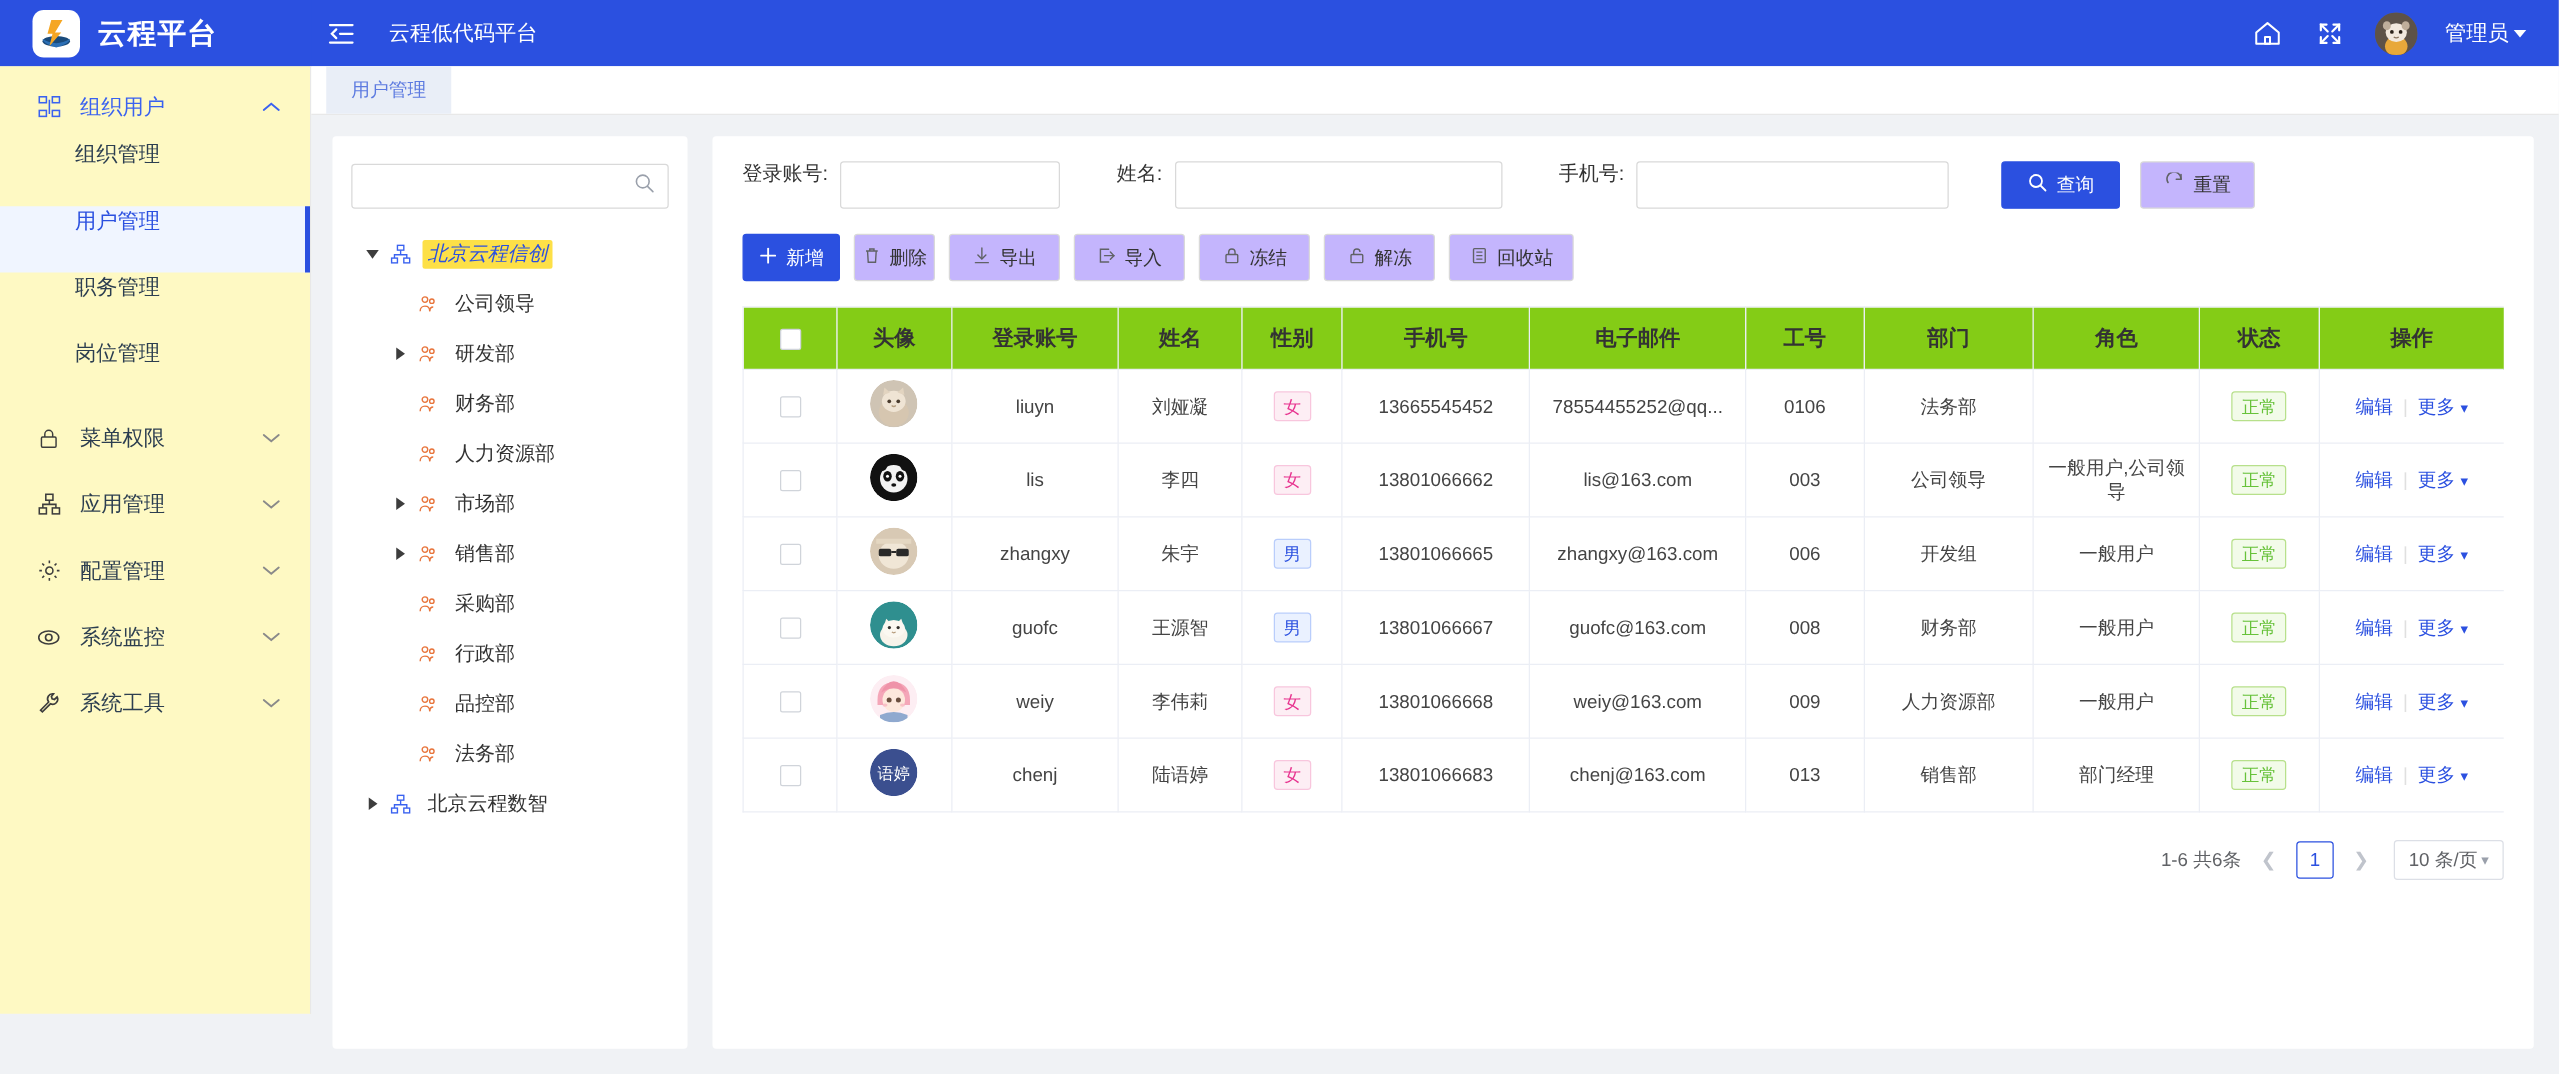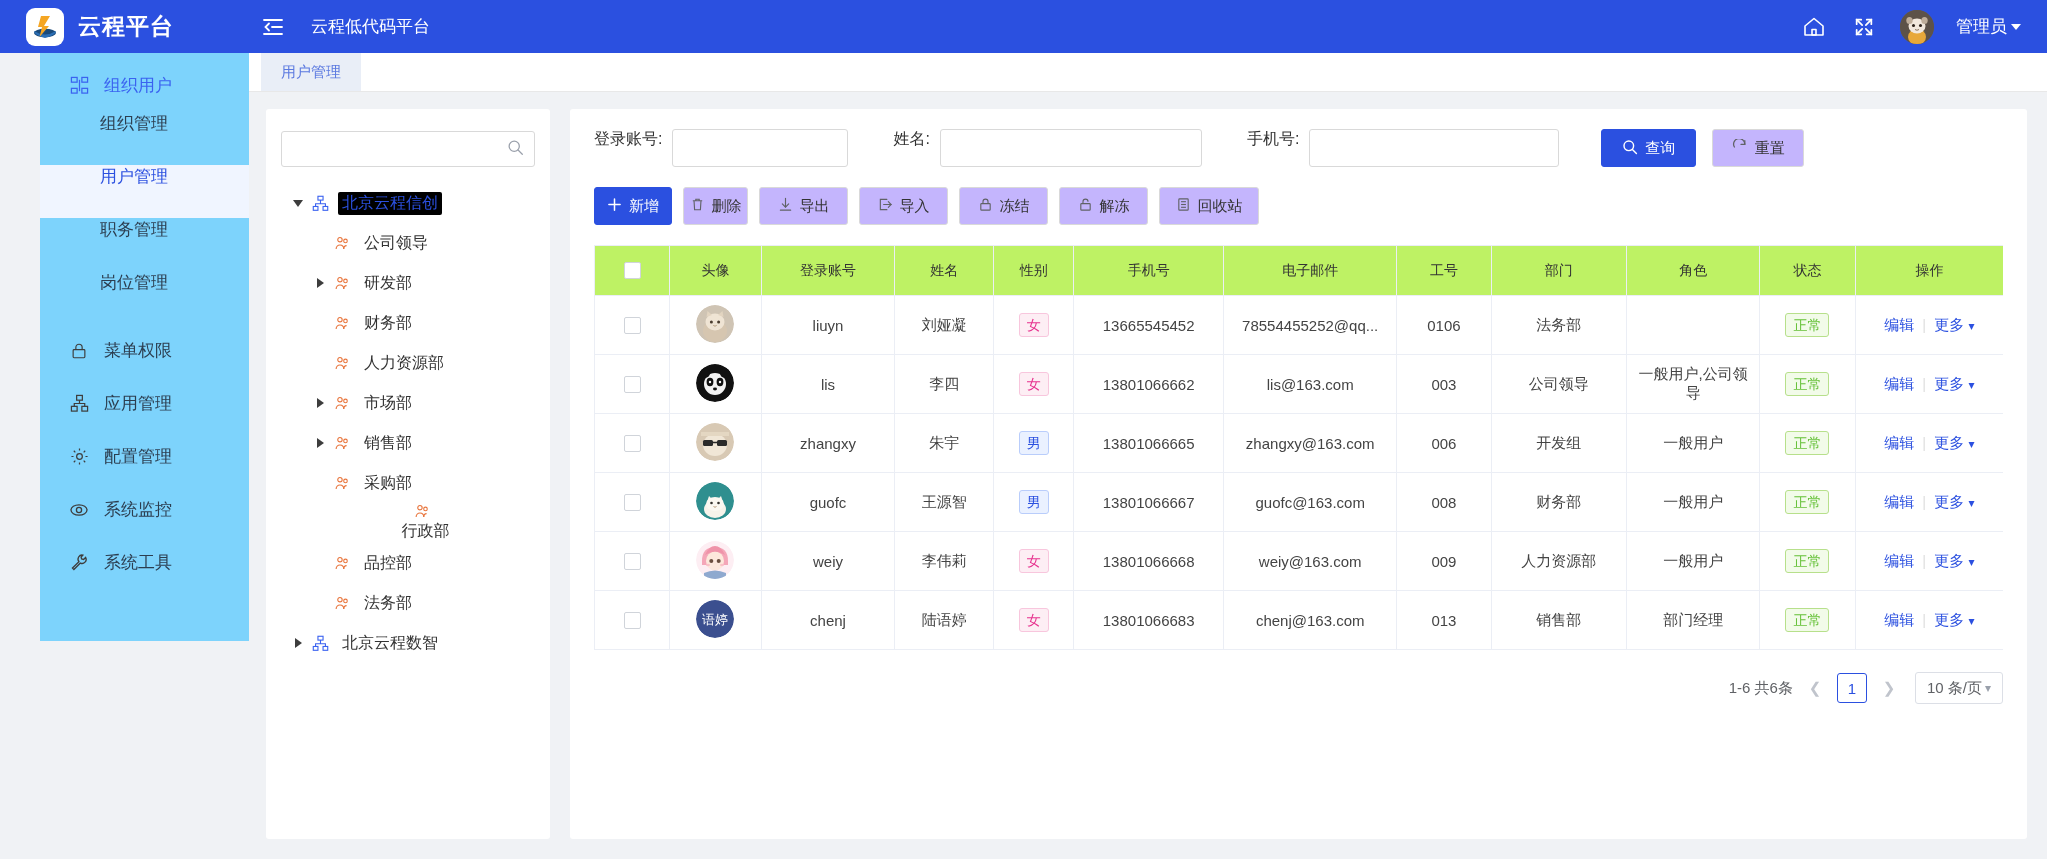--- a/index.html
+++ b/index.html
@@ -36,24 +36,23 @@
   .top-icon { width: 28px; height: 28px; display: flex; align-items: center; justify-content: center; cursor: pointer; }
   .top-avatar {
     width: 34px; height: 34px; border-radius: 50%; overflow: hidden; flex: none;
     background: #6d6257; display:flex; align-items:flex-end; justify-content:center;
   }
   .user-name { color: #fff; font-size: 17px; display: flex; align-items: center; gap: 4px; cursor: pointer; white-space: nowrap;}
   .caret-down { width: 0; height: 0; border-left: 5px solid transparent; border-right: 5px solid transparent; border-top: 6px solid #fff; }
 
   
   .sidebar {
-    position: absolute; top: 53px; left: 0; width: 249px; height: 588px;
-    background: #7dd3fc; border-right: 1px solid #e8e8e8;
+    position: absolute; top: 53px; left: 0; width: 249px; height: 758px;
+    background: #fef9c3; border-right: 1px solid #e8e8e8;
     padding-top: 6px;
-    margin-left: 40px;
   }
   .menu-item {
     height: 53px; display: flex; align-items: center; padding: 0 24px 0 28px;
     font-size: 17px; color: #2c3e50; cursor: pointer; position: relative;
   }
   .menu-item .m-icon { width: 22px; display: flex; align-items: center; justify-content: center; flex: none; }
   .menu-item .m-label { margin-left: 14px; white-space: nowrap; }
   .menu-item .m-arrow { margin-left: auto; color: #8a8a8a; font-size: 13px; }
   .menu-item.active-parent { color: #3a62f0; }
   .menu-item.active-parent .m-arrow { color: #3a62f0; }
@@ -94,21 +93,21 @@
   .tree-search input {
     border: none; outline: none; flex: 1; font-size: 14px; font-family: inherit; background: transparent;
   }
   .tree-body { margin-top: 16px; }
   .tnode {
     display: flex; align-items: center; height: 40px; font-size: 16px; color: #333; cursor: pointer;
   }
   .tnode .tw { width: 22px; flex: none; display: flex; align-items: center; justify-content: center; }
   .tnode .ticon { width: 22px; flex: none; display: flex; align-items: center; justify-content: center; }
   .tnode .tlabel { margin-left: 7px; padding: 1px 4px; border-radius: 2px; white-space: nowrap; }
-  .tnode.sel .tlabel { background: #000000; color: #2b50e0; }
+  .tnode.sel .tlabel { background: #fde047; color: #2b50e0; font-style: italic; }
   .tri-down { width: 0; height: 0; border-left: 5.5px solid transparent; border-right: 5.5px solid transparent; border-top: 7px solid #3d3d3d; }
   .tri-right { width: 0; height: 0; border-top: 5.5px solid transparent; border-bottom: 5.5px solid transparent; border-left: 7px solid #3d3d3d; }
 
   
   .main-card {
     flex: 1; height: 730px; background: #fff; border-radius: 3px; padding: 20px 24px 0 24px; min-width: 0;
   }
   .search-row { display: flex; align-items: center; height: 38px; }
   .field { display: flex; }
   .field label { font-size: 16px; color: #333; white-space: nowrap; }
@@ -120,22 +119,22 @@
     height: 38px; border: 1px solid #d9d9d9; border-radius: 3px; background: #c4b5fd;
     display: inline-flex; align-items: center; justify-content: center; gap: 7px;
     padding: 0 16px; font-size: 15px; color: #333; cursor: pointer; white-space: nowrap;
   }
   .btn.primary { background: #2b50e0; border-color: #2b50e0; color: #fff; }
   .toolbar { display: flex; align-items: center; gap: 11px; margin-top: 20px; }
 
   
   table.grid { width: 100%; border-collapse: collapse; margin-top: 20px; table-layout: fixed; }
   table.grid th {
-    background: #bef264; border: 1px solid #ebeef5; border-left: none; border-right: 1px solid #ebeef5;
-    height: 50px; font-size: 14px; font-weight: normal; color: #333;
+    background: #84cc16; border: 1px solid #ebeef5; border-left: none; border-right: 1px solid #ebeef5;
+    height: 50px; font-size: 17px; font-weight: bold; color: #333;
   }
   table.grid th:last-child, table.grid td:last-child { border-right: none; }
   table.grid td {
     border: 1px solid #ebeef5; border-left: none; height: 59px; text-align: center;
     font-size: 15px; color: #444; padding: 4px 6px; overflow: hidden;
   }
   table.grid th:first-child, table.grid td:first-child { border-left: 1px solid #ebeef5; }
   .cbx {
     width: 17px; height: 17px; border: 1px solid #d0d4da; border-radius: 2px;
     background: #fff; display: inline-block; vertical-align: middle; cursor: pointer;
@@ -451,21 +450,21 @@
           <span class="ticon">
             <svg width="17" height="17" viewBox="0 0 20 20" fill="none" stroke="#e8743b" stroke-width="1.3">
               <circle cx="7" cy="5.5" r="2.6"></circle>
               <path d="M2.5 16.5c0-3 2-4.8 4.5-4.8s4.5 1.8 4.5 4.8"></path>
               <circle cx="13.5" cy="7" r="2.1"></circle>
               <path d="M11.5 16.5c0-2.5 1.4-4 3.3-4"></path>
             </svg>
           </span>
           <span class="tlabel">采购部</span>
         </div>
-        <div class="tnode" style="padding-left: 28px; flex-direction: column;">
+        <div class="tnode" style="padding-left: 28px;">
           <span class="tw"></span>
           <span class="ticon">
             <svg width="17" height="17" viewBox="0 0 20 20" fill="none" stroke="#e8743b" stroke-width="1.3">
               <circle cx="7" cy="5.5" r="2.6"></circle>
               <path d="M2.5 16.5c0-3 2-4.8 4.5-4.8s4.5 1.8 4.5 4.8"></path>
               <circle cx="13.5" cy="7" r="2.1"></circle>
               <path d="M11.5 16.5c0-2.5 1.4-4 3.3-4"></path>
             </svg>
           </span>
           <span class="tlabel">行政部</span>

